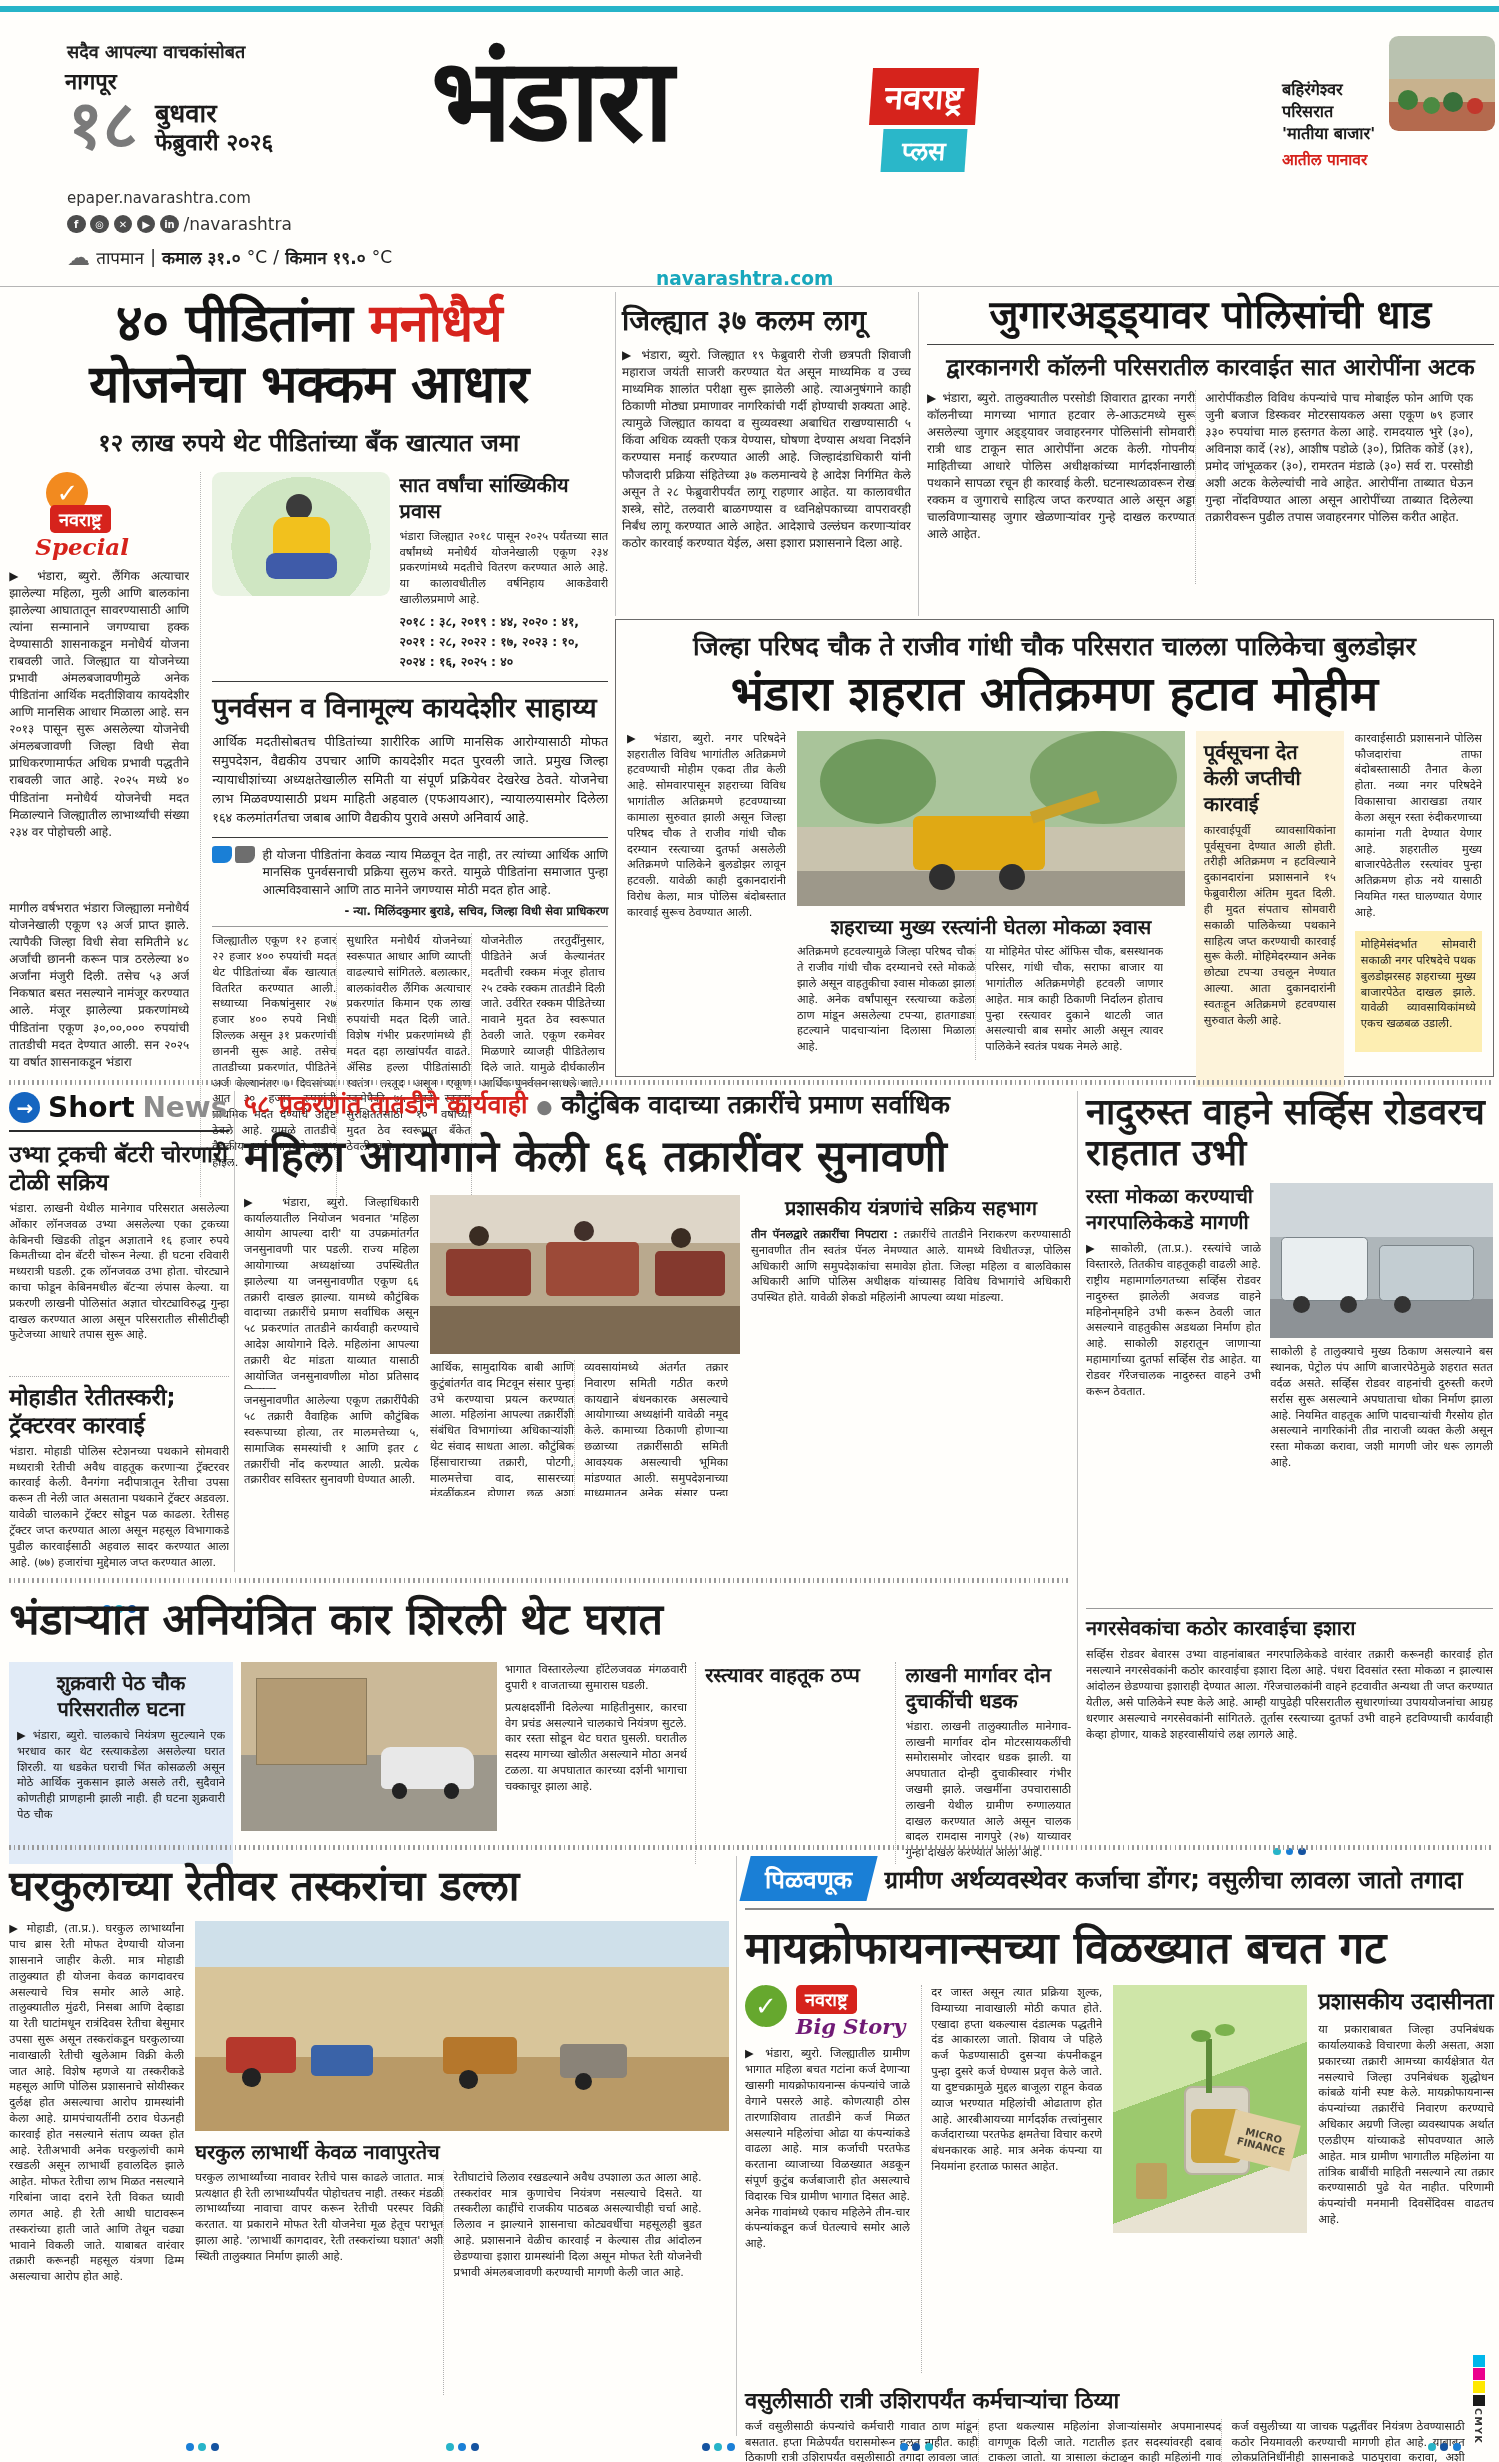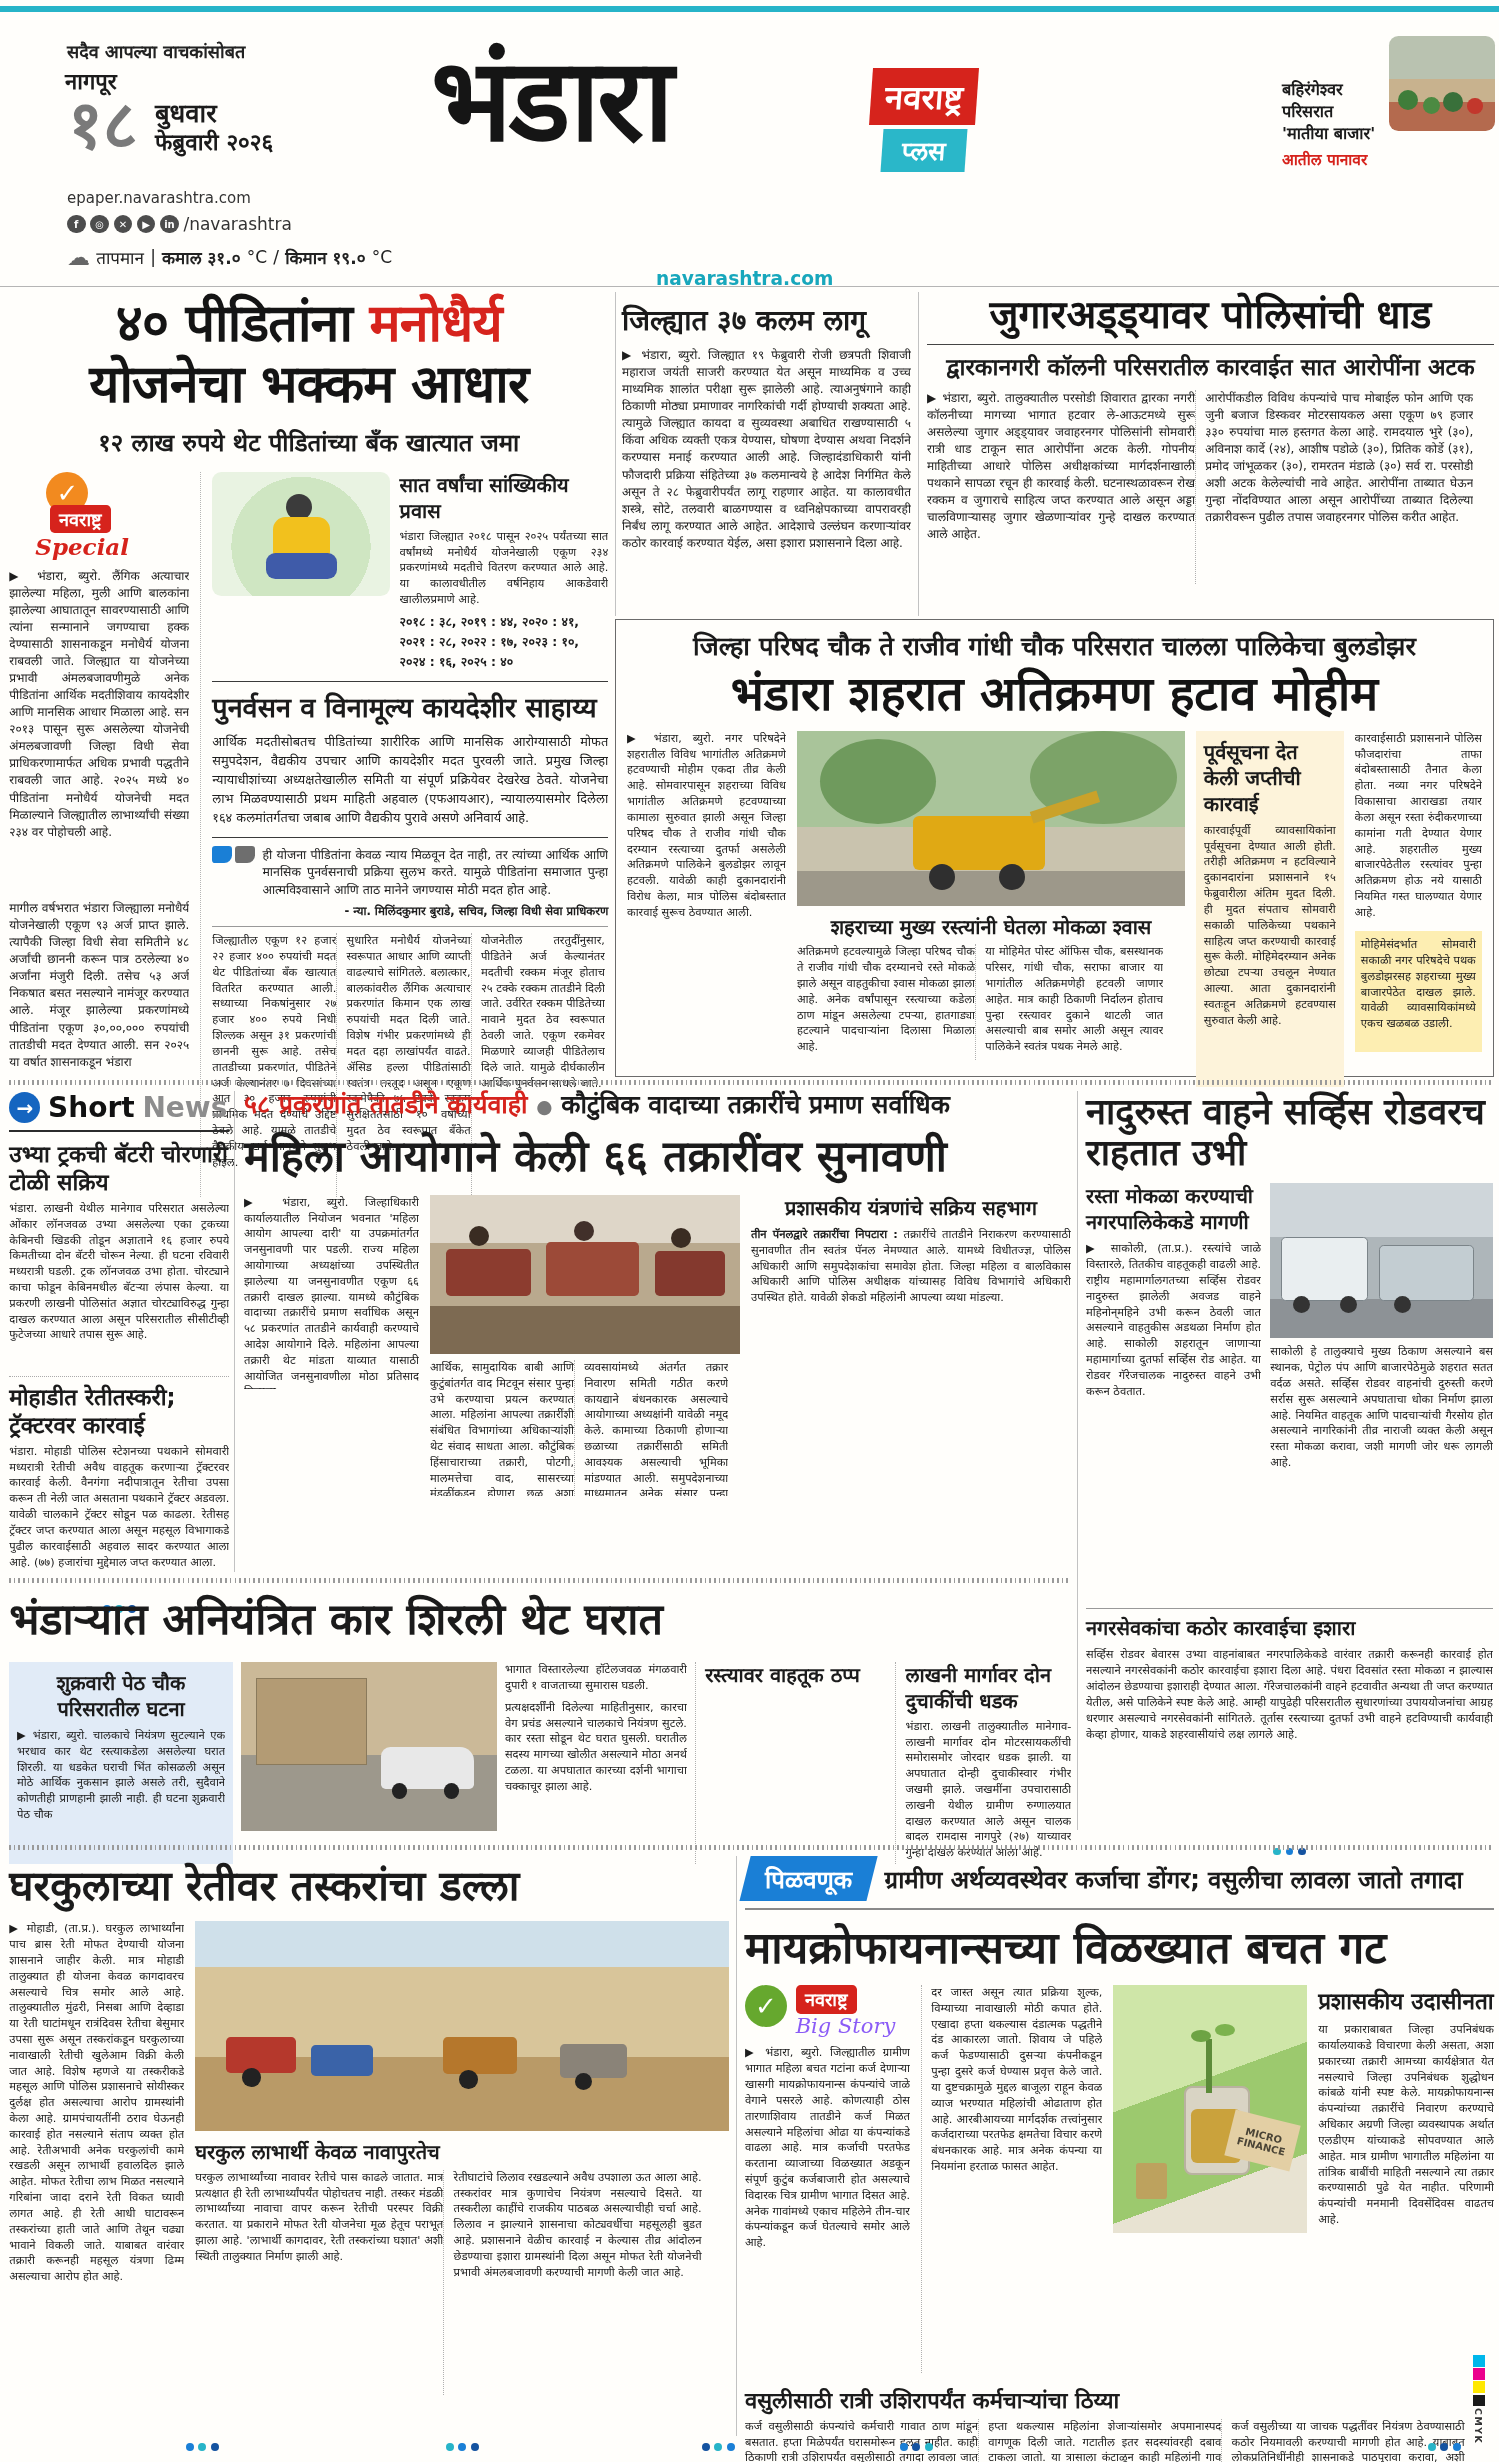--- a/index.html
+++ b/index.html
@@ -43,21 +43,21 @@
   .h-col{font-size:22.5px;font-weight:bold;line-height:1.25;}
   .h-inner{font-size:20px;font-weight:bold;line-height:1.3;}
   .red{color:#d6231c;}
   
   .sp-badge{width:116px;text-align:center;}
   .check-circle{width:42px;height:42px;border-radius:50%;display:inline-flex;align-items:center;justify-content:center;color:#fff;font-size:26px;font-weight:bold;}
   .orange{background:#f28a1f;}
   .green{background:#66a82e;}
   .brandbox{background:#d6231c;color:#fff;font-size:18px;font-weight:bold;padding:2.3px 9.3px;border-radius:4.7px;display:inline-block;}
   .script-red{color:#d6231c;font-size:23px;font-weight:bold;font-style:italic;font-family:"DejaVu Serif",serif;}
-  .bigstory-label{font-size:21px;font-weight:normal;color:#8b5cf6;font-style:italic;font-family:"DejaVu Serif",serif;}
+  .bigstory-label{font-size:21px;font-weight:bold;color:#701a75;font-style:italic;font-family:"DejaVu Serif",serif;}
   .blue-flag{background:#1a7fd6;color:#fff;font-size:24px;font-weight:bold;padding:6.2px 20px;display:inline-block;transform:skewX(-14deg);}
   .blue-flag > span{display:inline-block;transform:skewX(14deg);}
   
   .feature-box{border:1.6px solid #6b6b6b;background:#fffefb;}
   .cream{background:#fdf3da;}
   .ynote{background:#fdeeb2;}
   .bluebox{background:#e1ebf7;}
   .statstxt{font-size:12.4px;font-weight:bold;line-height:1.6;}
   .quote-row{display:flex;gap:7.8px;align-items:flex-start;}
   .qmark{width:20px;height:17px;border-radius:3.1px 3.1px 7.8px 3.1px;display:inline-block;}
@@ -263,20 +263,21 @@
   <section class="ab" style="left:244px;top:1086px;width:827px;height:487px">
     <div style="font-size:25px;font-weight:bold">
       <span class="red">५८ प्रकरणांत तातडीने कार्यवाही</span>
       <span style="color:#7a7a7a;font-size:18.6px">●</span>
       <span>कौटुंबिक वादाच्या तक्रारींचे प्रमाण सर्वाधिक</span>
     </div>
     <div style="font-size:43px;font-weight:bold;margin-top:4.7px">महिला आयोगाने केली ६६ तक्रारींवर सुनावणी</div>
     <div class="flexrow" style="gap:11px;margin-top:11px">
       <div style="width:175px;flex:none">
         <p class="bodytxt sm" style="margin:0;height:194px">▶ भंडारा, ब्युरो. जिल्हाधिकारी कार्यालयातील नियोजन भवनात 'महिला आयोग आपल्या दारी' या उपक्रमांतर्गत जनसुनावणी पार पडली. राज्य महिला आयोगाच्या अध्यक्षांच्या उपस्थितीत झालेल्या या जनसुनावणीत एकूण ६६ तक्रारी दाखल झाल्या. यामध्ये कौटुंबिक वादाच्या तक्रारींचे प्रमाण सर्वाधिक असून ५८ प्रकरणांत तातडीने कार्यवाही करण्याचे आदेश आयोगाने दिले. महिलांना आपल्या तक्रारी थेट मांडता याव्यात यासाठी आयोजित जनसुनावणीला मोठा प्रतिसाद मिळाला.</p>
+        <p class="bodytxt sm" style="margin:4.7px 0 0;height:101px">जनसुनावणीत आलेल्या एकूण तक्रारींपैकी ५८ तक्रारी वैवाहिक आणि कौटुंबिक स्वरूपाच्या होत्या, तर मालमत्तेच्या ५, सामाजिक समस्यांची १ आणि इतर ८ तक्रारींची नोंद करण्यात आली. प्रत्येक तक्रारीवर सविस्तर सुनावणी घेण्यात आली.</p>
       </div>
       <div style="width:310px;flex:none">
         <div class="photo" style="width:310px;height:159px;background:linear-gradient(180deg,#ded6c8 0 30%,#b9a98e 30% 70%,#7d6a52 70% 100%)">
           <div class="ab" style="left:15.5px;top:54px;width:85px;height:47px;background:#8c3c2f;border-radius:4.7px"></div>
           <div class="ab" style="left:116px;top:47px;width:93px;height:54px;background:#9c4a38;border-radius:4.7px"></div>
           <div class="ab" style="left:225px;top:56px;width:70px;height:45px;background:#84392e;border-radius:4.7px"></div>
           <div class="ab" style="left:39px;top:31px;width:20px;height:20px;border-radius:50%;background:#3a2c22"></div>
           <div class="ab" style="left:144px;top:26px;width:20px;height:20px;border-radius:50%;background:#41302a"></div>
           <div class="ab" style="left:241px;top:33px;width:20px;height:20px;border-radius:50%;background:#3a2c22"></div>
         </div>

